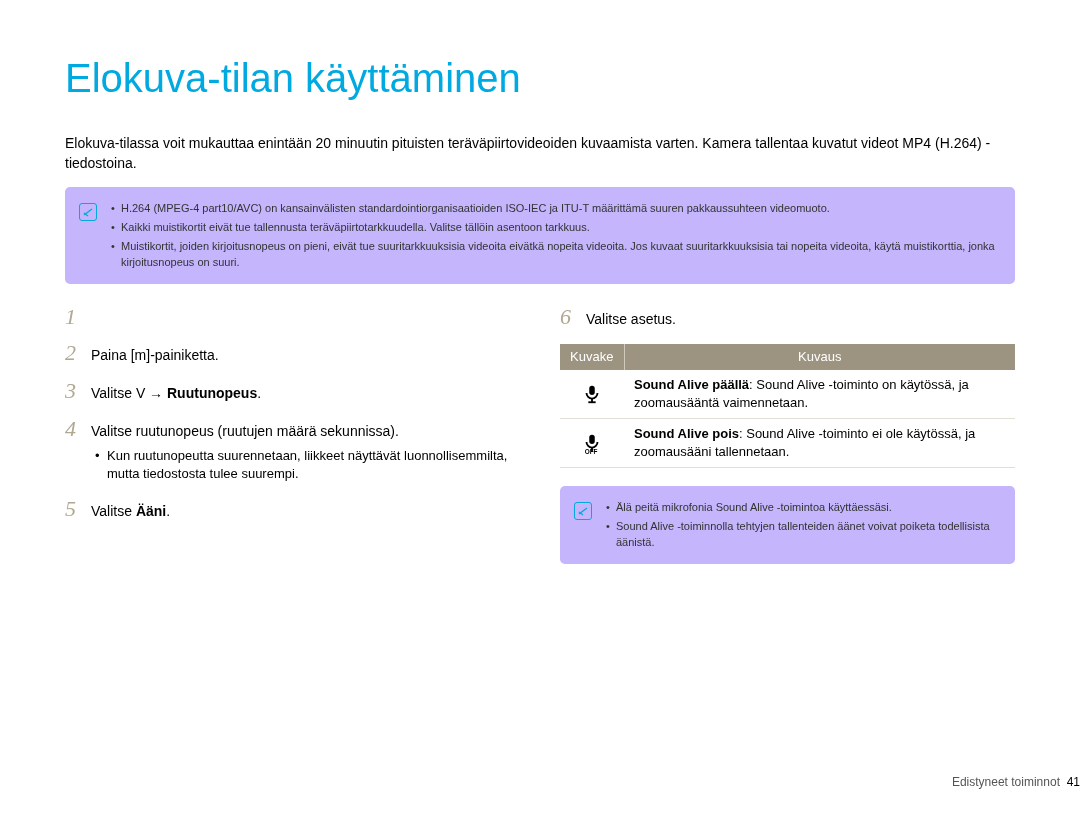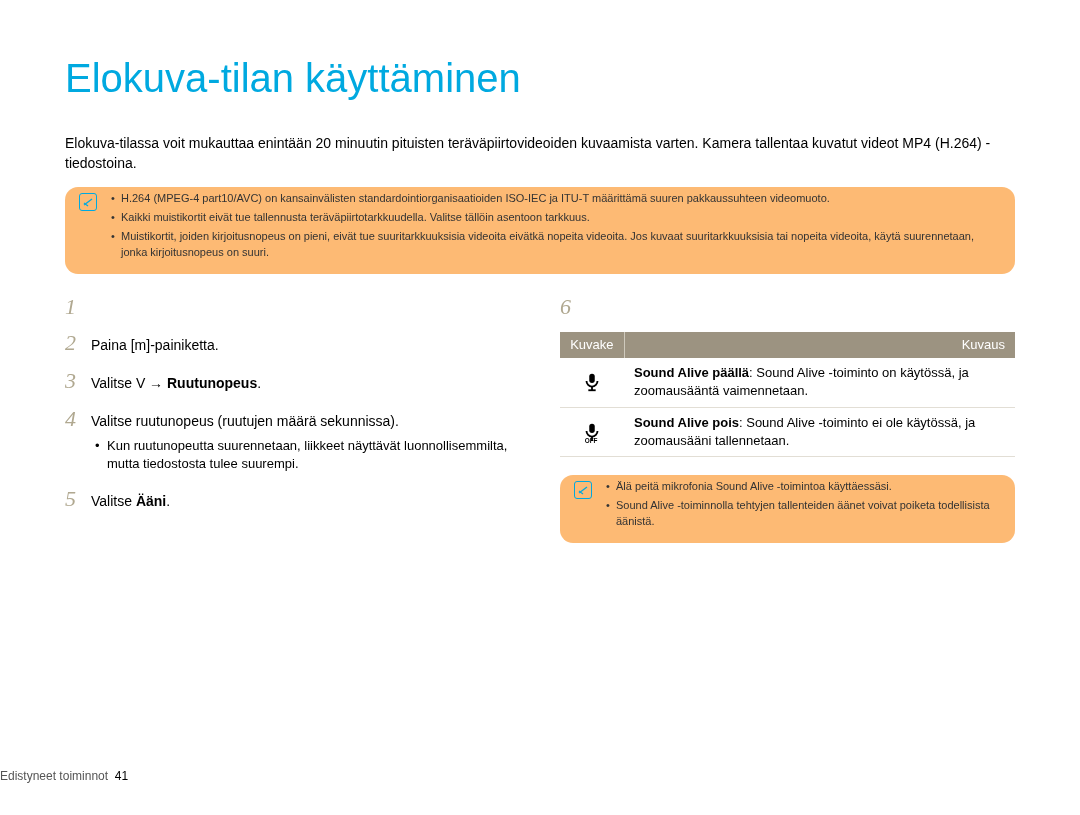--- a/index.html
+++ b/index.html
@@ -19,23 +19,23 @@
     font-size: 40px;
     font-weight: 400;
     margin-bottom: 28px;
   }
   .intro {
     font-size: 14px;
     color: #000;
     margin-bottom: 14px;
   }
   .note-box {
-    background: #fdba74;
-    border-radius: 13px;
-    padding: 4px 14px 10px 14px;
+    background: #c4b5fd;
+    border-radius: 5px;
+    padding: 14px 14px 10px 14px;
     display: flex;
     gap: 14px;
     font-size: 11px;
     line-height: 1.45;
     color: #333;
     margin-bottom: 22px;
   }
   .note-icon {
     flex: 0 0 auto;
     width: 18px;
@@ -98,45 +98,45 @@
   .kv-table {
     width: 100%;
     border-collapse: collapse;
     font-size: 13px;
     margin-bottom: 18px;
   }
   .kv-table thead th {
     background: #9c9381;
     color: #fff;
     font-weight: 400;
-    text-align: right;
+    text-align: center;
     padding: 4px 10px;
     font-size: 13px;
   }
   .kv-table thead th:first-child {
     border-right: 1px solid #cfcabd;
     width: 64px;
   }
   .kv-table tbody td {
     padding: 6px 10px;
     border-bottom: 1px solid #e2ded5;
     vertical-align: middle;
   }
   .kv-table tbody td:first-child {
     text-align: center;
     width: 64px;
   }
   .kv-table .ico svg { width: 22px; height: 22px; display:block; margin:0 auto; }
   .bold { font-weight: 700; }
   .footer {
     position: absolute;
-    bottom: 30px;
+    bottom: 24px;
     left: 0;
     width: 100%;
-    text-align: left;
+    text-align: right;
     font-size: 12px;
     color: #555;
   }
   .footer .pg { color: #000; }
   .glyph-v { font-family: Arial; letter-spacing: 2px; }
 </style>
 </head>
 <body>
 
 <h1>Elokuva-tilan käyttäminen</h1>
@@ -144,21 +144,21 @@
 
 <div class="note-box">
   <div class="note-icon">
     <svg viewBox="0 0 24 24">
         <path fill="none" stroke="#00a9e0" stroke-width="2.5" d="M4 18 L20 6 M4 14 L12 20"></path>
       </svg>
   </div>
   <ul class="note-list">
     <li>H.264 (MPEG-4 part10/AVC) on kansainvälisten standardointiorganisaatioiden ISO-IEC ja ITU-T määrittämä suuren pakkaussuhteen videomuoto.</li>
     <li>Kaikki muistikortit eivät tue tallennusta teräväpiirtotarkkuudella. Valitse tällöin asentoon tarkkuus.</li>
-    <li>Muistikortit, joiden kirjoitusnopeus on pieni, eivät tue suuritarkkuuksisia videoita eivätkä nopeita videoita. Jos kuvaat suuritarkkuuksisia tai nopeita videoita, käytä suurennetaan, jonka kirjoitusnopeus on suuri.</li>
+    <li>Muistikortit, joiden kirjoitusnopeus on pieni, eivät tue suuritarkkuuksisia videoita eivätkä nopeita videoita. Jos kuvaat suuritarkkuuksisia tai nopeita videoita, käytä muistikorttia, jonka kirjoitusnopeus on suuri.</li>
   </ul>
 </div>
 
 <div class="columns">
   <div class="col">
 
     <div class="step">
       <div class="step-num">1</div>
     </div>
 
@@ -192,20 +192,21 @@
         <span>Valitse </span><span class="bold">Ääni</span><span>.</span>
       </div>
     </div>
 
   </div>
 
   <div class="col">
 
     <div class="step">
       <div class="step-num">6</div>
+      <div class="step-body">Valitse asetus.</div>
     </div>
 
     <table class="kv-table">
       <thead>
         <tr>
           <th>Kuvake</th>
           <th>Kuvaus</th>
         </tr>
       </thead>
       <tbody>

